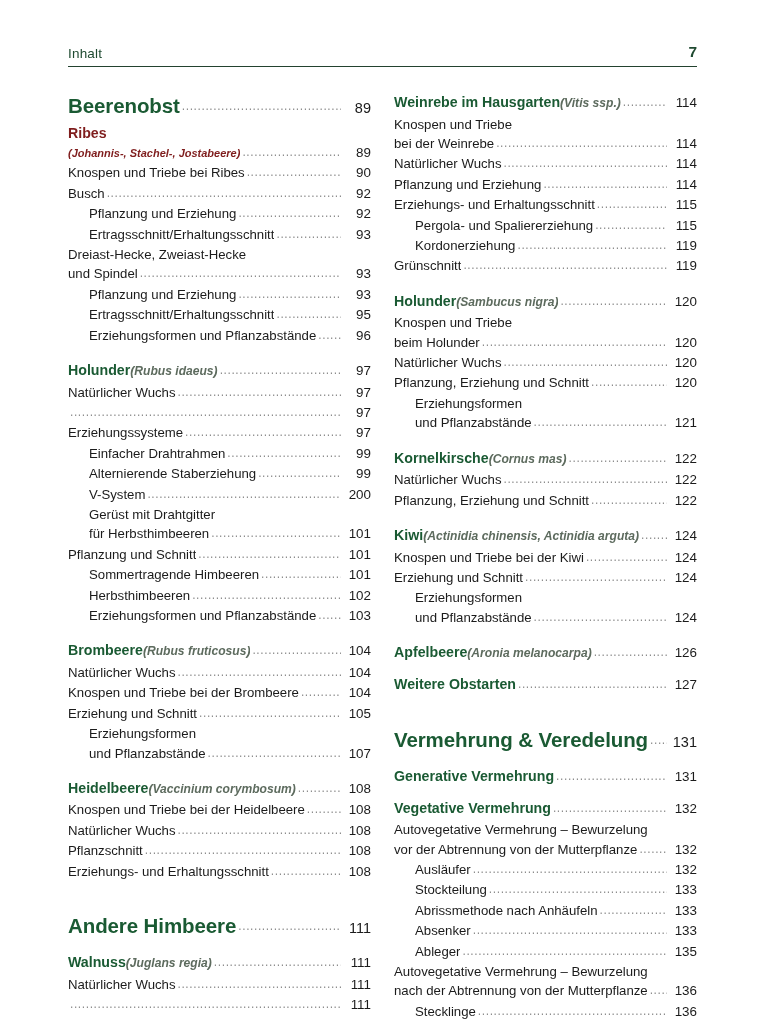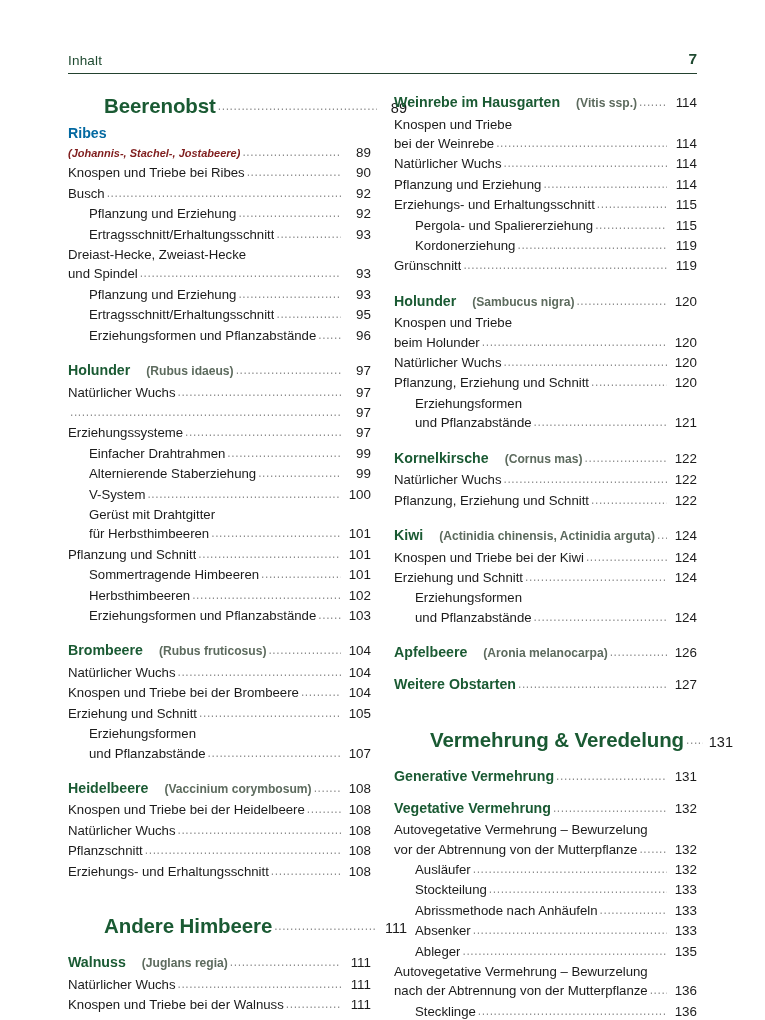--- a/index.html
+++ b/index.html
@@ -20,21 +20,21 @@
     height: 1020px;
     box-sizing: border-box;
     padding: 0;
     overflow: hidden;
   }
 
   
   .runhead {
     position: absolute;
     left: 68px;
-    top: 50px;
+    top: 43px;
     width: 629px;
     display: flex;
     align-items: flex-end;
     justify-content: space-between;
     border-bottom: 1.3px solid #23422f;
     padding-bottom: 5px;
   }
   .runhead-title {
     font-size: 13.5px;
     font-weight: 400;
@@ -98,21 +98,20 @@
 
   
   .lvl1 .label { padding-left: 0; }
   .lvl2 .label { padding-left: 21px; }
   .row.cont .folio { visibility: hidden; }
 
   
   .chapter {
     line-height: 28px;
     margin-top: 0;
-    margin-left: 36px;
   }
   .chapter .label {
     font-size: 20.5px;
     font-weight: 700;
     color: #1a5a33;
     letter-spacing: -0.1px;
   }
   .chapter .folio {
     font-size: 14.5px;
     color: #1b1b1b;
@@ -128,29 +127,30 @@
     font-weight: 700;
     color: #1a5a33;
   }
   .section { line-height: 21.5px; }
   .section .folio { font-size: 13.4px; }
 
   
   .subgreen {
     font-size: 14.2px;
     font-weight: 700;
-    color: #0369a1;
+    color: #7f1d1d;
     line-height: 20px;
   }
 
   .latin {
+    font-style: italic;
     font-weight: 700;
     font-size: 12.1px;
     color: #5d6b5e;
-    padding-left: 16px;
+    padding-left: 0;
   }
   .latin-plain {
     font-style: italic;
     font-weight: 700;
     font-size: 11px;
     color: #7f1d1d;
   }
 
   
   .gap-sm { height: 9px; }
@@ -250,21 +250,21 @@
           <span class="folio">99</span>
         </div>
         <div class="row lvl2">
           <span class="label"><span>Alternierende Staberziehung</span></span>
           <span class="leader">........................................................................................................................................................................................................</span>
           <span class="folio">99</span>
         </div>
         <div class="row lvl2">
           <span class="label"><span>V-System</span></span>
           <span class="leader">........................................................................................................................................................................................................</span>
-          <span class="folio">100</span>
+          <span class="folio">200</span>
         </div>
         <div class="row cont lvl2">
           <span class="label"><span>Gerüst mit Drahtgitter</span></span>
           <span class="folio"></span>
         </div>
         <div class="row lvl2">
           <span class="label"><span>für Herbsthimbeeren</span></span>
           <span class="leader">........................................................................................................................................................................................................</span>
           <span class="folio">101</span>
         </div>
@@ -355,21 +355,20 @@
           <span class="label"><span>Walnuss</span><span class="latin">(Juglans regia)</span></span>
           <span class="leader">........................................................................................................................................................................................................</span>
           <span class="folio">111</span>
         </div>
         <div class="row lvl1">
           <span class="label"><span>Natürlicher Wuchs</span></span>
           <span class="leader">........................................................................................................................................................................................................</span>
           <span class="folio">111</span>
         </div>
         <div class="row lvl1">
-          <span class="label"><span>Knospen und Triebe bei der Walnuss</span></span>
           <span class="leader">........................................................................................................................................................................................................</span>
           <span class="folio">111</span>
         </div>
         <div class="row lvl1">
           <span class="label"><span>Pflanzung, Erziehung und Schnitt</span></span>
           <span class="leader">........................................................................................................................................................................................................</span>
           <span class="folio">112</span>
         </div>
       </div>
     <div class="col" id="col-right">

